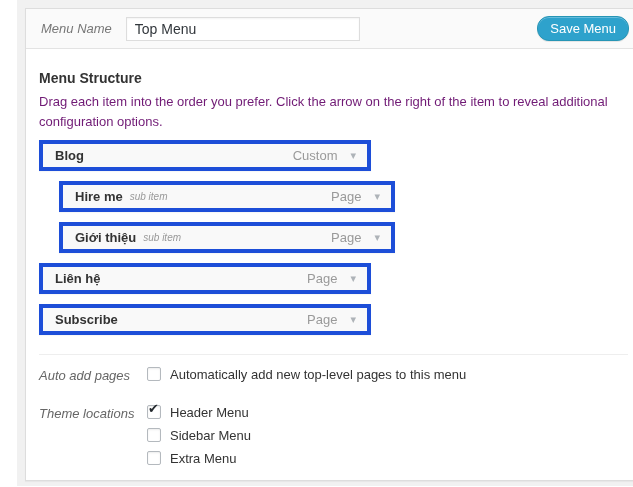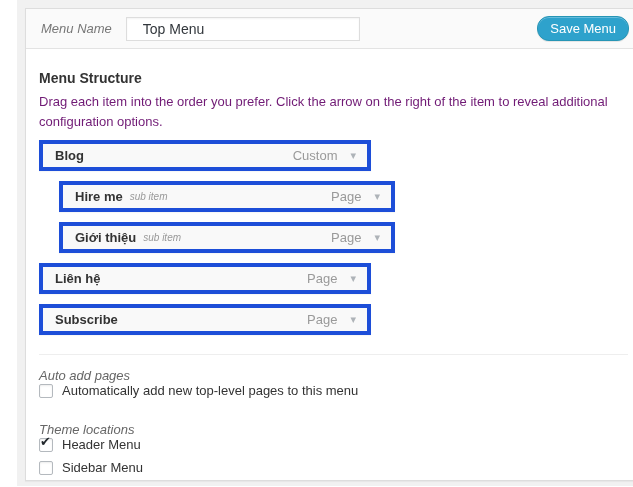--- a/index.html
+++ b/index.html
@@ -28,21 +28,21 @@
     padding: 0 10px;
   }
   .menu-name-label {
     font-style: italic; color: #777; font-size: 13px;
     margin: 0 14px 0 5px; white-space: nowrap;
   }
   .menu-name-input {
     width: 234px; height: 24px;
     border: 1px solid #ddd; background: #fff;
     font-family: inherit; font-size: 14px; color: #32373c;
-    padding: 1px 16px;
+    padding: 1px 8px;
     box-shadow: inset 0 1px 2px rgba(0,0,0,.05);
   }
   .flex-spacer { flex: 1; }
   .save-button {
     background: #2ea2cc;
     border: 1px solid #2795b5;
     border-radius: 12px;
     color: #fff; font-family: inherit; font-size: 13px;
     padding: 4px 12px;
     box-shadow: inset 0 1px 0 rgba(140,205,230,.6), 0 1px 0 rgba(0,0,0,.08);
@@ -65,29 +65,29 @@
     cursor: move;
   }
   .menu-item.sub { margin-left: 20px; width: 336px; }
   .mi-label { font-size: 13px; font-weight: bold; color: #333; }
   .mi-sub { font-size: 10px; font-style: italic; color: #999; margin-left: 7px; }
   .mi-type { font-size: 13px; color: #9a9a9a; }
   .mi-arrow { font-size: 11px; color: #aeb3b8; margin-left: 13px; cursor: pointer; line-height: 1; }
   
   .section-divider { border-top: 1px solid #eee; margin: 19px 1px 0 0; height: 0; }
   
-  .settings-row { display: flex; align-items: flex-start; margin-top: 12px; flex-direction: column; }
+  .settings-row { display: flex; align-items: flex-start; margin-top: 12px; }
   .settings-row.locations { margin-top: 15px; }
   .settings-label {
     width: 108px; flex: none;
     font-style: italic; font-size: 13px; color: #666;
     padding-top: 1px;
   }
   .cb-col { display: flex; flex-direction: column; }
-  .cb-row { display: flex; align-items: center; cursor: pointer; margin-bottom: 8px; }
+  .cb-row { display: flex; cursor: pointer; margin-bottom: 8px; }
   .cb-col .cb-row:last-child { margin-bottom: 0; }
   .checkbox {
     position: relative;
     width: 14px; height: 14px; flex: none;
     background: #fff;
     border: 1px solid #b4b9be;
     border-radius: 2px;
     box-shadow: inset 0 1px 2px rgba(0,0,0,.08);
   }
   .checkbox .check {

